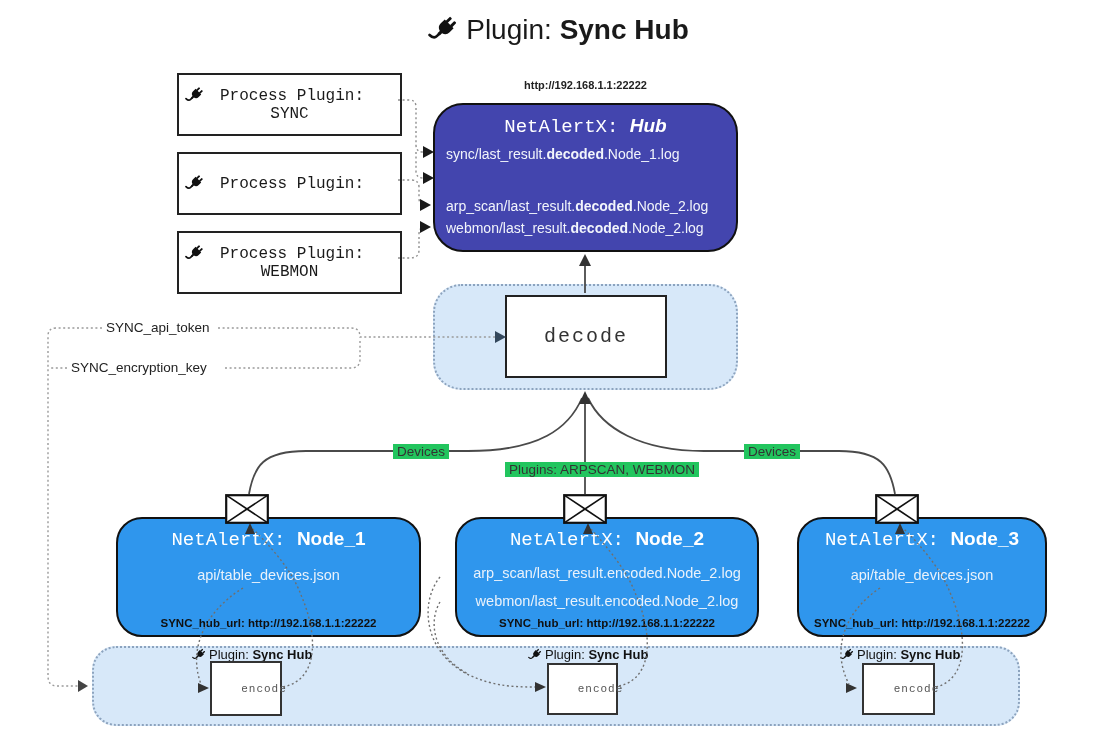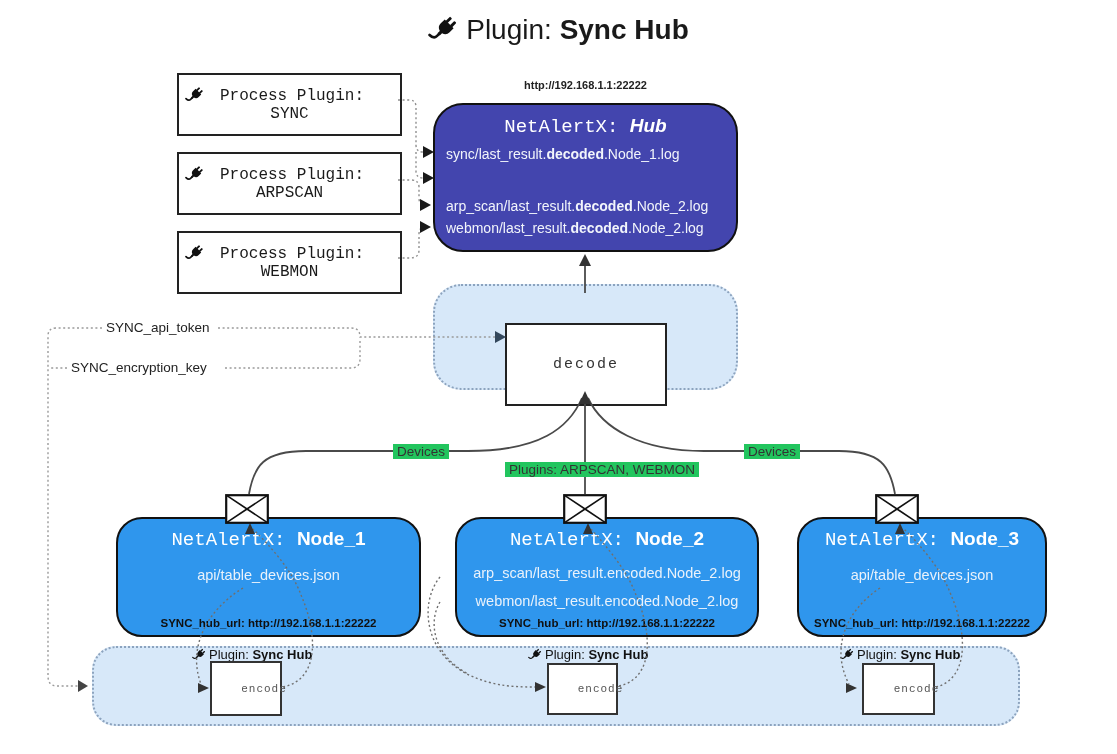--- a/index.html
+++ b/index.html
@@ -29,21 +29,21 @@
   .hub-title b{font-weight:700;font-style:italic;}
   .hub-log{position:absolute;left:11px;right:4px;font-size:14px;color:#f2f5fb;white-space:nowrap;}
   .hub-log b{font-weight:700;}
 
   .decode-panel{position:absolute;left:433px;top:284px;width:305px;height:106px;
     background:var(--panel_fill,#D7E8F9);border:2px dotted var(--panel_border,#8CA3BE);
     border-radius:28px;box-sizing:border-box;z-index:2;}
   .decode-box{position:absolute;left:505px;top:295px;width:162px;height:83px;background:#fff;
     border:2px solid #222;box-sizing:border-box;z-index:3;display:flex;align-items:center;
     justify-content:center;font-family:"Liberation Mono","DejaVu Sans Mono",monospace;
-    font-size:15px;letter-spacing:2px;color:#333;margin-top:28px;}
+    font-size:20px;letter-spacing:2px;color:#333;}
 
   .cfg{position:absolute;font-size:13.5px;color:#222;z-index:2;background:#fff;padding:0 3px;}
 
   .edge-label{position:absolute;font-size:13.5px;color:#333;z-index:6;background:#22c55e;padding:0 4px;}
 
   .node{position:absolute;top:517px;height:120px;background:var(--node_fill,#2F96ED);
     border:2px solid #111;border-radius:26px;box-sizing:border-box;z-index:2;margin-left:24px;}
   .node-title{position:absolute;left:0;right:0;top:9px;text-align:center;font-size:19px;color:#fff;}
   .node-title .pre{font-family:"Liberation Mono","DejaVu Sans Mono",monospace;}
   .node-title b{font-weight:700;}
@@ -162,21 +162,20 @@
       </div>
     <div class="r2">SYNC</div>
   </div>
   <div class="pbox" style="top:152px">
     <div class="r1">
         <svg class="plug-ic" width="19" height="19">
           <use href="#plug" xlink:href="#plug"></use>
         </svg>
       <span>Process Plugin:</span>
       </div>
-    <div class="r2">ARPSCAN</div>
   </div>
   <div class="pbox" style="top:231px">
     <div class="r1">
         <svg class="plug-ic" width="19" height="19">
           <use href="#plug" xlink:href="#plug"></use>
         </svg>
       <span>Process Plugin:</span>
       </div>
     <div class="r2">WEBMON</div>
   </div>

